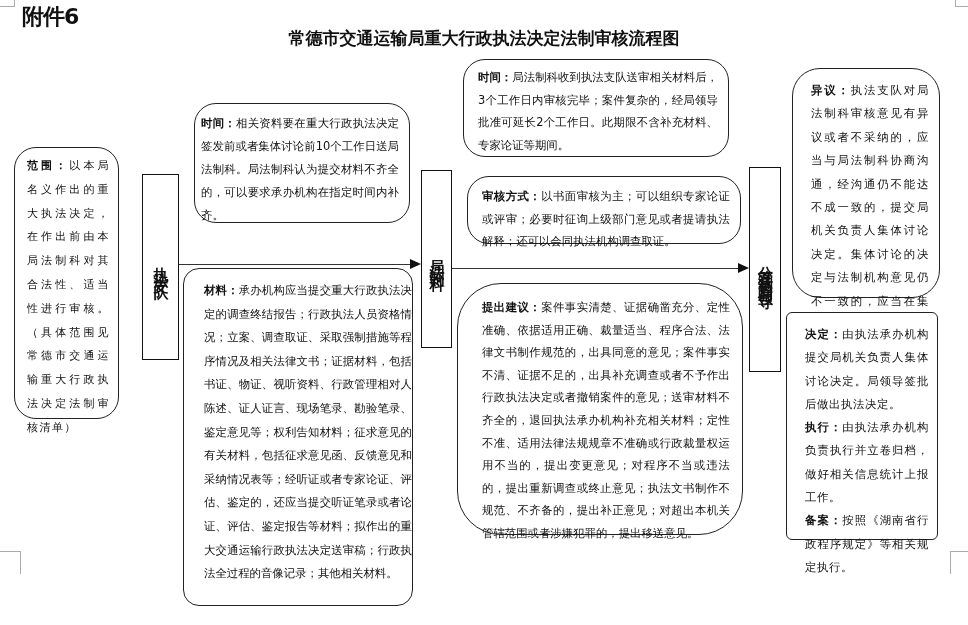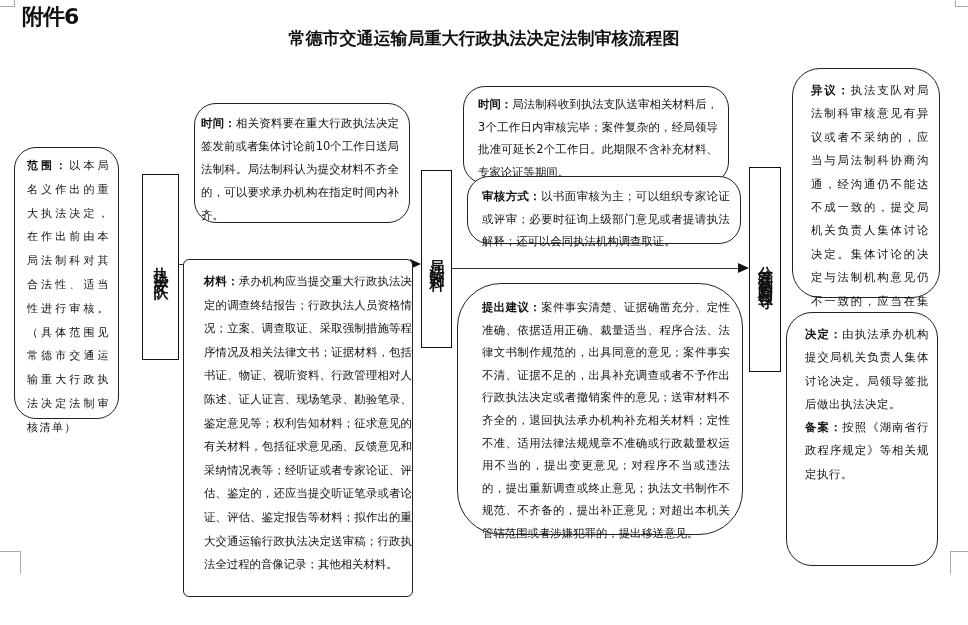--- a/index.html
+++ b/index.html
@@ -36,52 +36,53 @@
   <span class="vtext">执法支队</span>
 </div>
 
 <div class="line" style="left:179px; top:264px; width:231px;"></div>
 <div class="arrow-head" style="left:410px; top:259px;"></div>
 
 <div class="box" style="left:194px; top:103px; width:216px; height:120px; padding:8px 10px 6px 6px; line-height:23px;">
   <b>时间：</b><span>相关资料要在重大行政执法决定签发前或者集体讨论前10个工作日送局法制科。局法制科认为提交材料不齐全的，可以要求承办机构在指定时间内补齐。</span>
 </div>
 
-<div class="box" style="left:183px; top:259px; width:230px; height:338px; padding:10px 0 6px 20px; line-height:23.6px; border-radius:6px;">
+<div class="box" style="left:183px; top:268px; width:230px; height:338px; padding:10px 0 6px 20px; line-height:23.6px; border-radius:16px;">
   <b>材料：</b><span>承办机构应当提交重大行政执法决定的调查终结报告；行政执法人员资格情况；立案、调查取证、采取强制措施等程序情况及相关法律文书；证据材料，包括书证、物证、视听资料、行政管理相对人陈述、证人证言、现场笔录、勘验笔录、鉴定意见等；权利告知材料；征求意见的有关材料，包括征求意见函、反馈意见和采纳情况表等；经听证或者专家论证、评估、鉴定的，还应当提交听证笔录或者论证、评估、鉴定报告等材料；拟作出的重大交通运输行政执法决定送审稿；行政执法全过程的音像记录；其他相关材料。</span>
 </div>
 
 <div class="vbox" style="left:421px; top:170px; width:31px; height:178px;">
   <span class="vtext">局法制科</span>
 </div>
 
 <div class="line" style="left:452px; top:268px; width:286px;"></div>
 <div class="arrow-head" style="left:738px; top:263px;"></div>
 
-<div class="box" style="left:463px; top:86px; width:266px; height:98px; padding:6px 10px 4px 14px; line-height:22.5px;">
+<div class="box" style="left:463px; top:59px; width:266px; height:98px; padding:6px 10px 4px 14px; line-height:22.5px;">
   <b>时间：</b><span>局法制科收到执法支队送审相关材料后，3个工作日内审核完毕；案件复杂的，经局领导批准可延长2个工作日。此期限不含补充材料、专家论证等期间。</span>
 </div>
 
 <div class="box" style="left:467px; top:176px; width:274px; height:68px; padding:8px 10px 0 14px; line-height:22.5px;font-family:Liberation Serif, serif;">
   <b>审核方式：</b><span>以书面审核为主；可以组织专家论证或评审；必要时征询上级部门意见或者提请执法解释；还可以会同执法机构调查取证。</span>
 </div>
 
 <div class="box" style="left:457px; top:283px; width:286px; height:252px; padding:12px 12px 6px 24px; line-height:22.6px; border-radius:44px;">
   <b>提出建议：</b><span>案件事实清楚、证据确凿充分、定性准确、依据适用正确、裁量适当、程序合法、法律文书制作规范的，出具同意的意见；案件事实不清、证据不足的，出具补充调查或者不予作出行政执法决定或者撤销案件的意见；送审材料不齐全的，退回执法承办机构补充相关材料；定性不准、适用法律法规规章不准确或行政裁量权运用不当的，提出变更意见；对程序不当或违法的，提出重新调查或终止意见；执法文书制作不规范、不齐备的，提出补正意见；对超出本机关管辖范围或者涉嫌犯罪的，提出移送意见。</span>
 </div>
 
 <div class="vbox" style="left:749px; top:167px; width:32px; height:205px;">
   <span class="vtext" style="letter-spacing:4px;">分管法制的局领导</span>
 </div>
 
 <div class="box" style="left:792px; top:68px; width:148px; height:230px; padding:10px 10px 6px 18px; line-height:23.4px; letter-spacing:0.6px; border-radius:28px;">
   <b>异议：</b><span>执法支队对局法制科审核意见有异议或者不采纳的，应当与局法制科协商沟通，经沟通仍不能达不成一致的，提交局机关负责人集体讨论决定。集体讨论的决定与法制机构意见仍不一致的，应当在集体讨论记录中注明。</span>
 </div>
 
-<div class="box" style="left:786px; top:312px; width:152px; height:254px; padding:10px 8px 6px 18px; line-height:23.3px; letter-spacing:0.6px; border-radius:26px;">
+<div class="box" style="left:786px; top:312px; width:152px; height:228px; padding:10px 8px 6px 18px; line-height:23.3px; letter-spacing:0.6px; border-radius:6px;">
   <div><b>决定：</b><span>由执法承办机构提交局机关负责人集体讨论决定。局领导签批后做出执法决定。</span></div>
+  <div><b>执行：</b><span>由执法承办机构负责执行并立卷归档，做好相关信息统计上报工作。</span></div>
   <div><b>备案：</b><span>按照《湖南省行政程序规定》等相关规定执行。</span></div>
 </div>
 
 <div class="crop" style="left:0; top:551px; width:20px; height:22px; border-width:1px 1px 0 0;"></div>
 <div class="crop" style="left:950px; top:551px; width:18px; height:22px; border-width:1px 0 0 1px;"></div>
 <div class="crop" style="left:0; top:0; width:14px; height:6px; border-width:0 1px 1px 0;"></div>
 <div class="crop" style="left:955px; top:0; width:13px; height:6px; border-width:0 0 1px 1px;"></div>
 
 </body></html>

